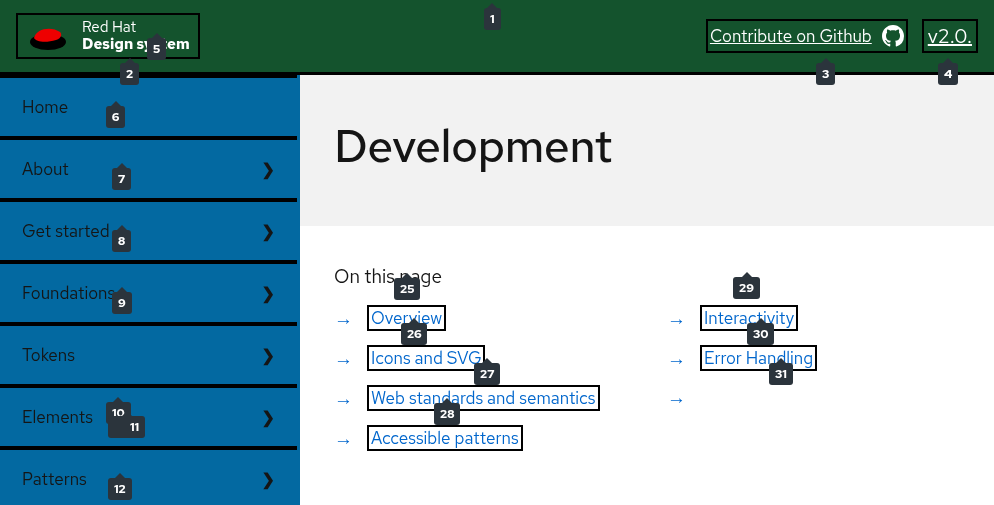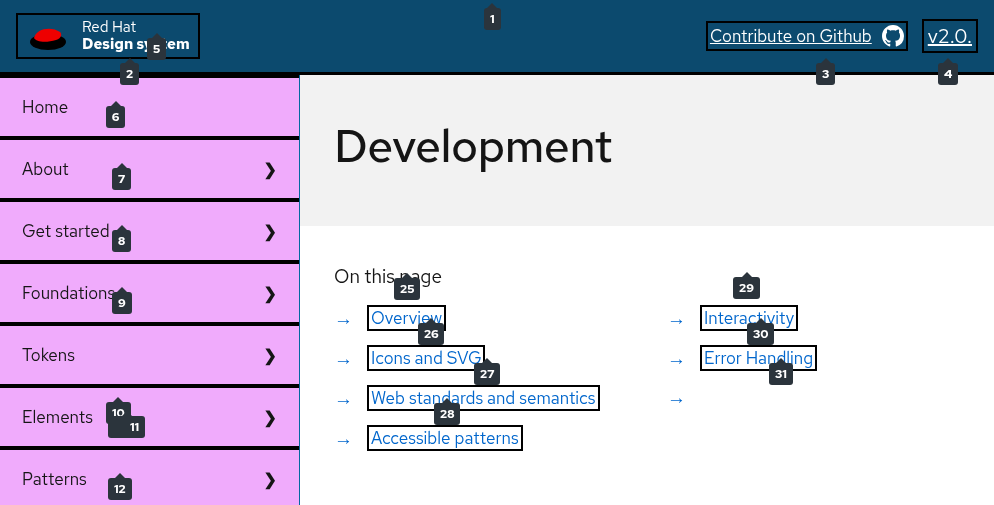--- a/index.html
+++ b/index.html
@@ -1,35 +1,35 @@
 <!DOCTYPE html>
 <html><head>
 <meta charset="utf-8">
 <style>
 * { margin: 0; padding: 0; box-sizing: border-box; }
 body { font-family: "Red Hat Text", -apple-system, BlinkMacSystemFont, "Segoe UI", sans-serif; color: #151515; width: 994px; height: 505px; overflow: hidden; }
 
 
-.header { background: #0c4a6e; color: #fff; height: 75px; display: flex; align-items: center; justify-content: space-between; padding: 0 16px; border-bottom: 3px solid #000; }
+.header { background: #14532d; color: #fff; height: 75px; display: flex; align-items: center; justify-content: space-between; padding: 0 16px; border-bottom: 3px solid #000; }
 .logo-area { display: flex; align-items: center; gap: 12px; border: 2px solid #000; padding: 4px 8px; }
 .hat-icon svg { display: block; }
 .logo-text { line-height: 1.15; font-size: 15px; }
 .logo-text .bold { font-weight: 700; }
-.header-right { display: flex; align-items: center; gap: 14px; }
+.header-right { display: flex; gap: 14px; }
 .gh-link { color: #fff; text-decoration: underline; font-size: 17px; border: 2px solid #000; padding: 2px 2px; display: flex; align-items: center; gap: 10px; }
 .gh-icon svg { display: block; }
 .version { color: #fff; font-size: 20px; border: 2px solid #000; padding: 2px 4px; }
 
 
 .marker { position: absolute; background: #2b343c; color: #fff; font-size: 12px; font-weight: 700; padding: 3px 6px; border-radius: 3px; z-index: 50; }
 .marker::before { content: ""; position: absolute; top: -5px; left: 50%; transform: translateX(-50%); border-left: 5px solid transparent; border-right: 5px solid transparent; border-bottom: 5px solid #2b343c; }
 
 
 .layout { display: flex; height: calc(505px - 75px); }
-.sidebar { width: 300px; background: #f0abfc; border-right: 1px solid #0369a1; overflow-y: auto; }
+.sidebar { width: 300px; background: #0369a1; border-right: 3px solid #0369a1; overflow-y: auto; }
 .nav-item { position: relative; display: flex; align-items: center; justify-content: space-between; padding: 18px 22px; font-size: 17px; border-bottom: 3px solid #000; border-top: 1px solid #000; cursor: pointer; }
 .nav-item:first-child { border-top: 3px solid #000; }
 .chevron { font-size: 16px; font-weight: 900; }
 
 
 .main { flex: 1; overflow-y: auto; background: #fff; }
 .hero { background: #f2f2f2; padding: 40px 34px 50px; }
 .hero h1 { font-size: 46px; font-weight: 500; letter-spacing: -0.5px; }
 .content { padding: 38px 34px; }
 .onthis { font-size: 19px; margin-bottom: 16px; position: relative; display: inline-block; }
@@ -121,21 +121,21 @@
     <div class="content">
       <div class="onthis rel">
         <span>On this page</span>
         <div class="marker" style="top:14px; left:60px;">25</div>
       </div>
       <div class="toc">
         <div class="toc-col">
           <div class="toc-item rel">
             <span class="arrow">→</span>
             <a href="#">Overview</a>
-            <div class="marker" style="top:18px; left:84px;">26</div>
+            <div class="marker" style="top:18px; left:67px;">26</div>
           </div>
           <div class="toc-item rel">
             <span class="arrow">→</span>
             <a href="#">Icons and SVG</a>
             <div class="marker" style="top:18px; left:140px;">27</div>
           </div>
           <div class="toc-item rel">
             <span class="arrow">→</span>
             <a href="#">Web standards and semantics</a>
             <div class="marker" style="top:18px; left:100px;">28</div>

